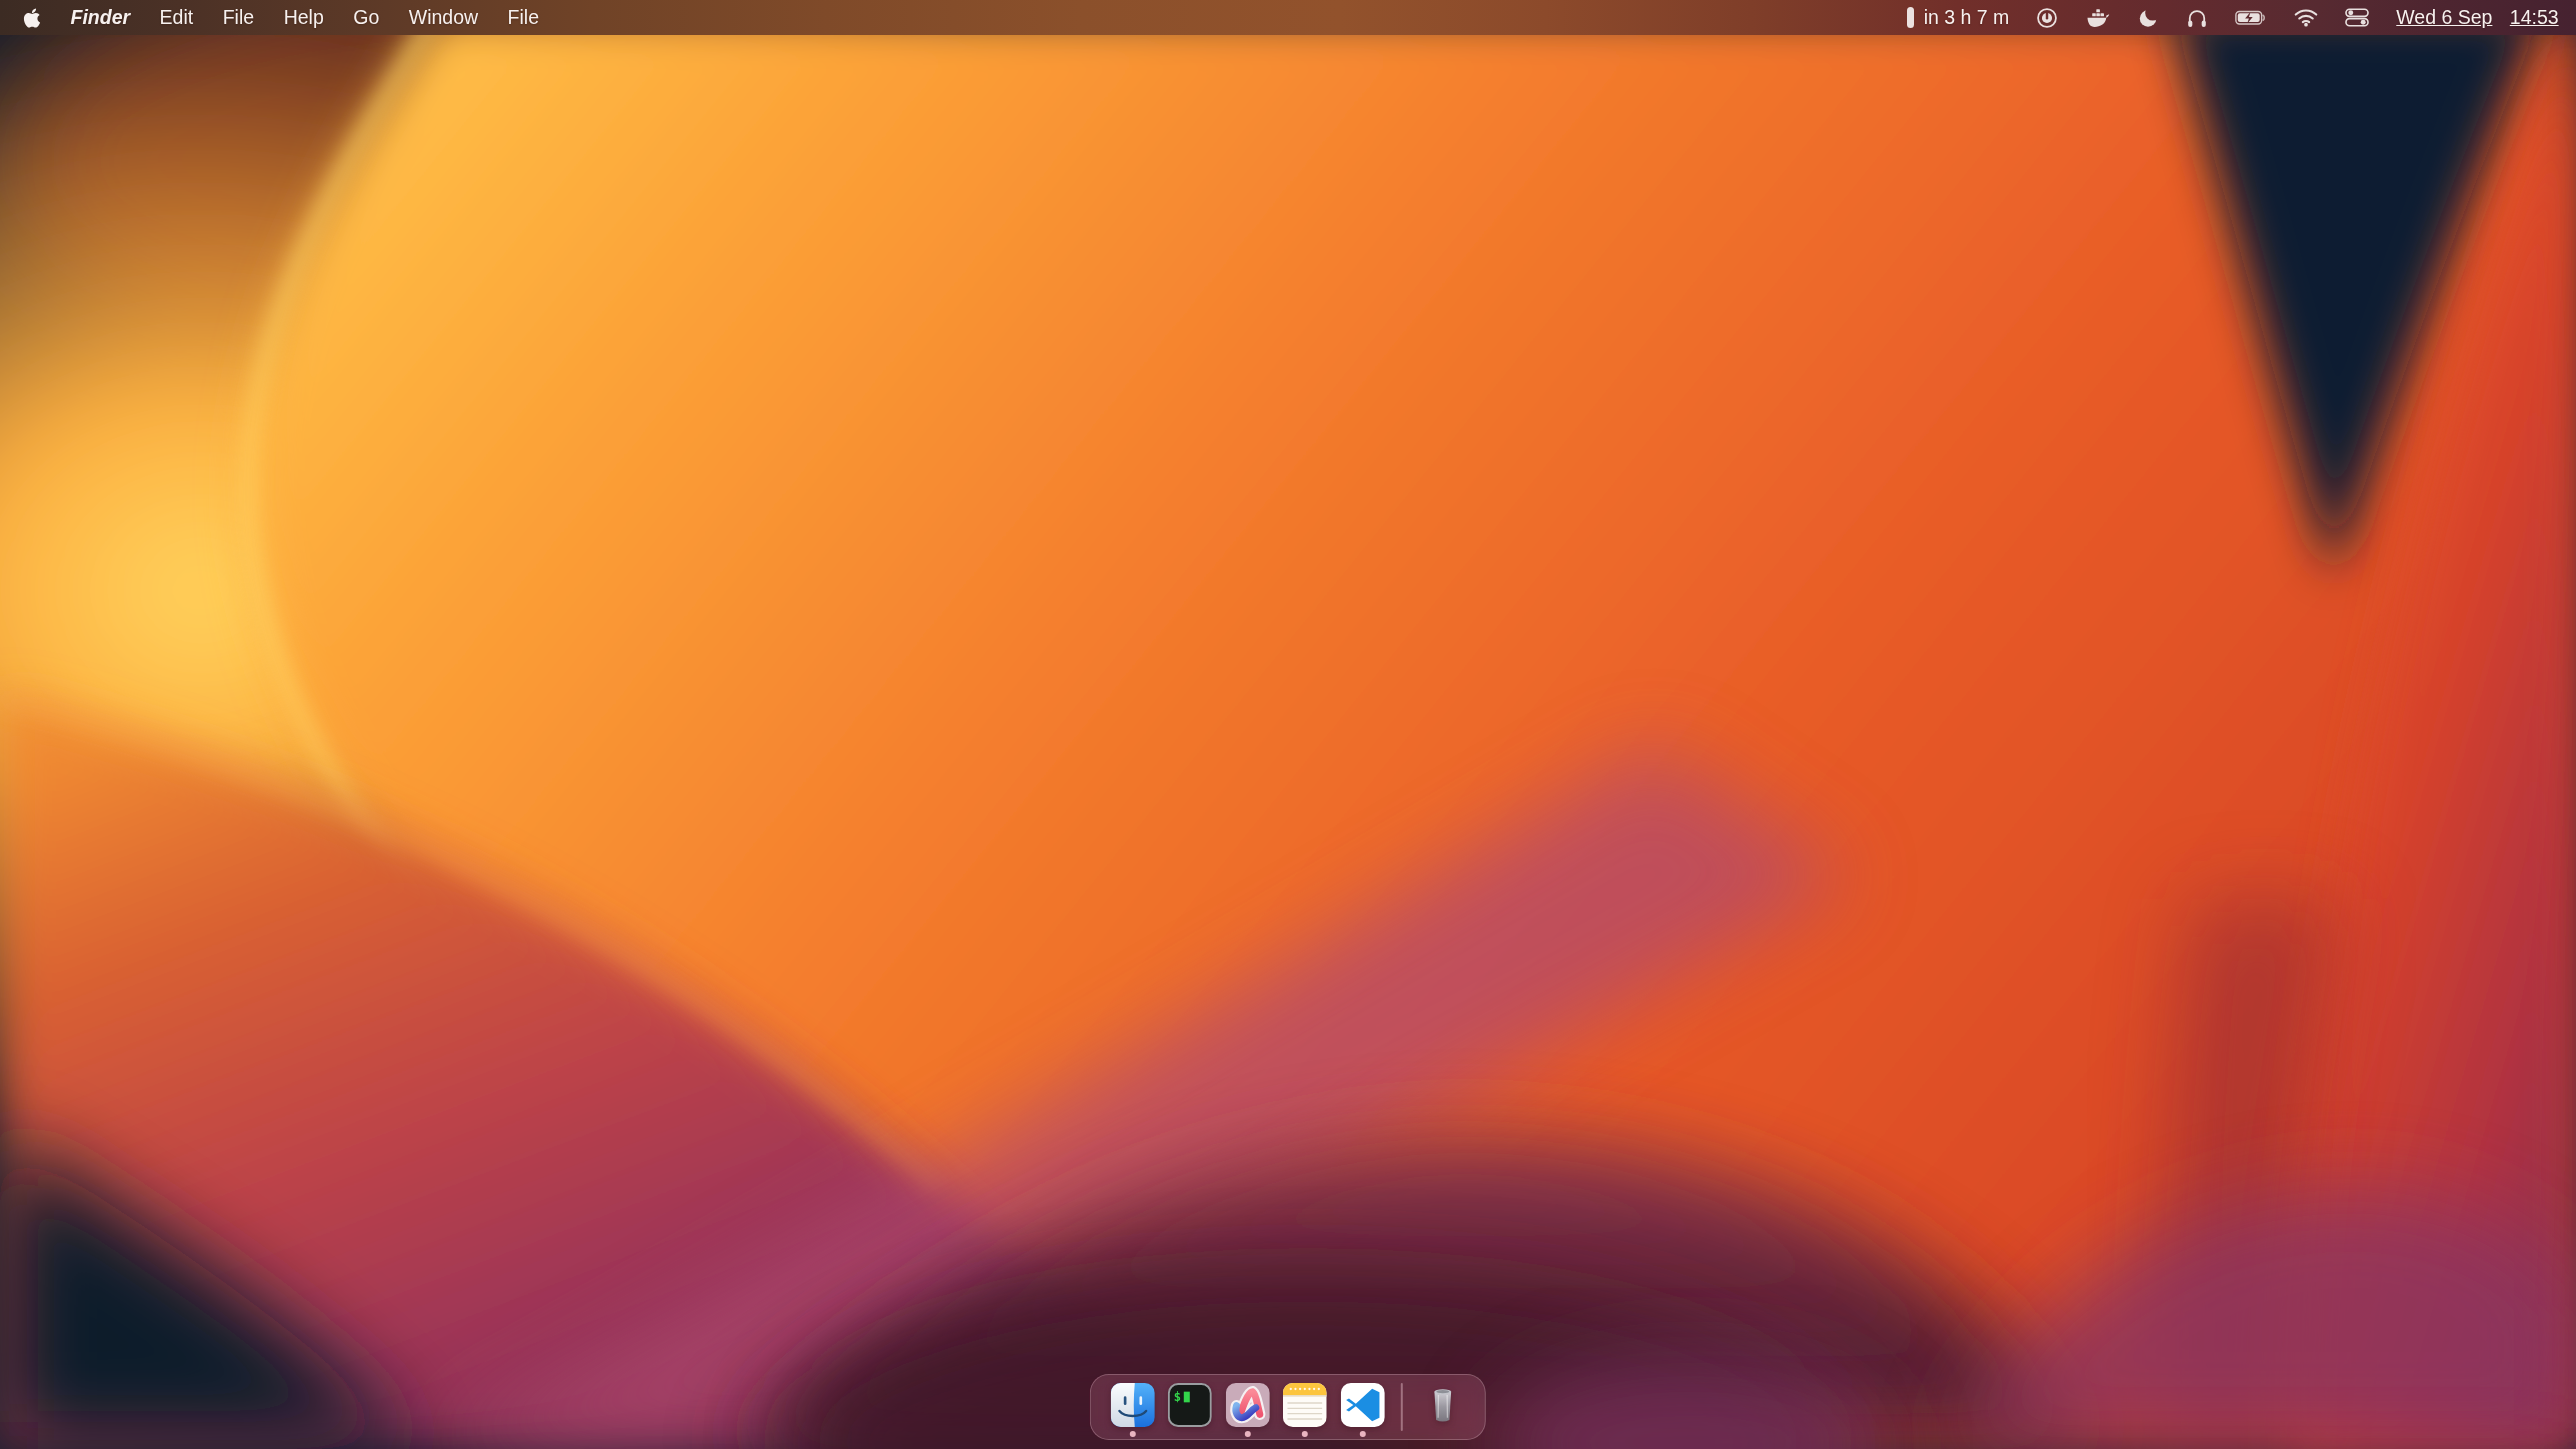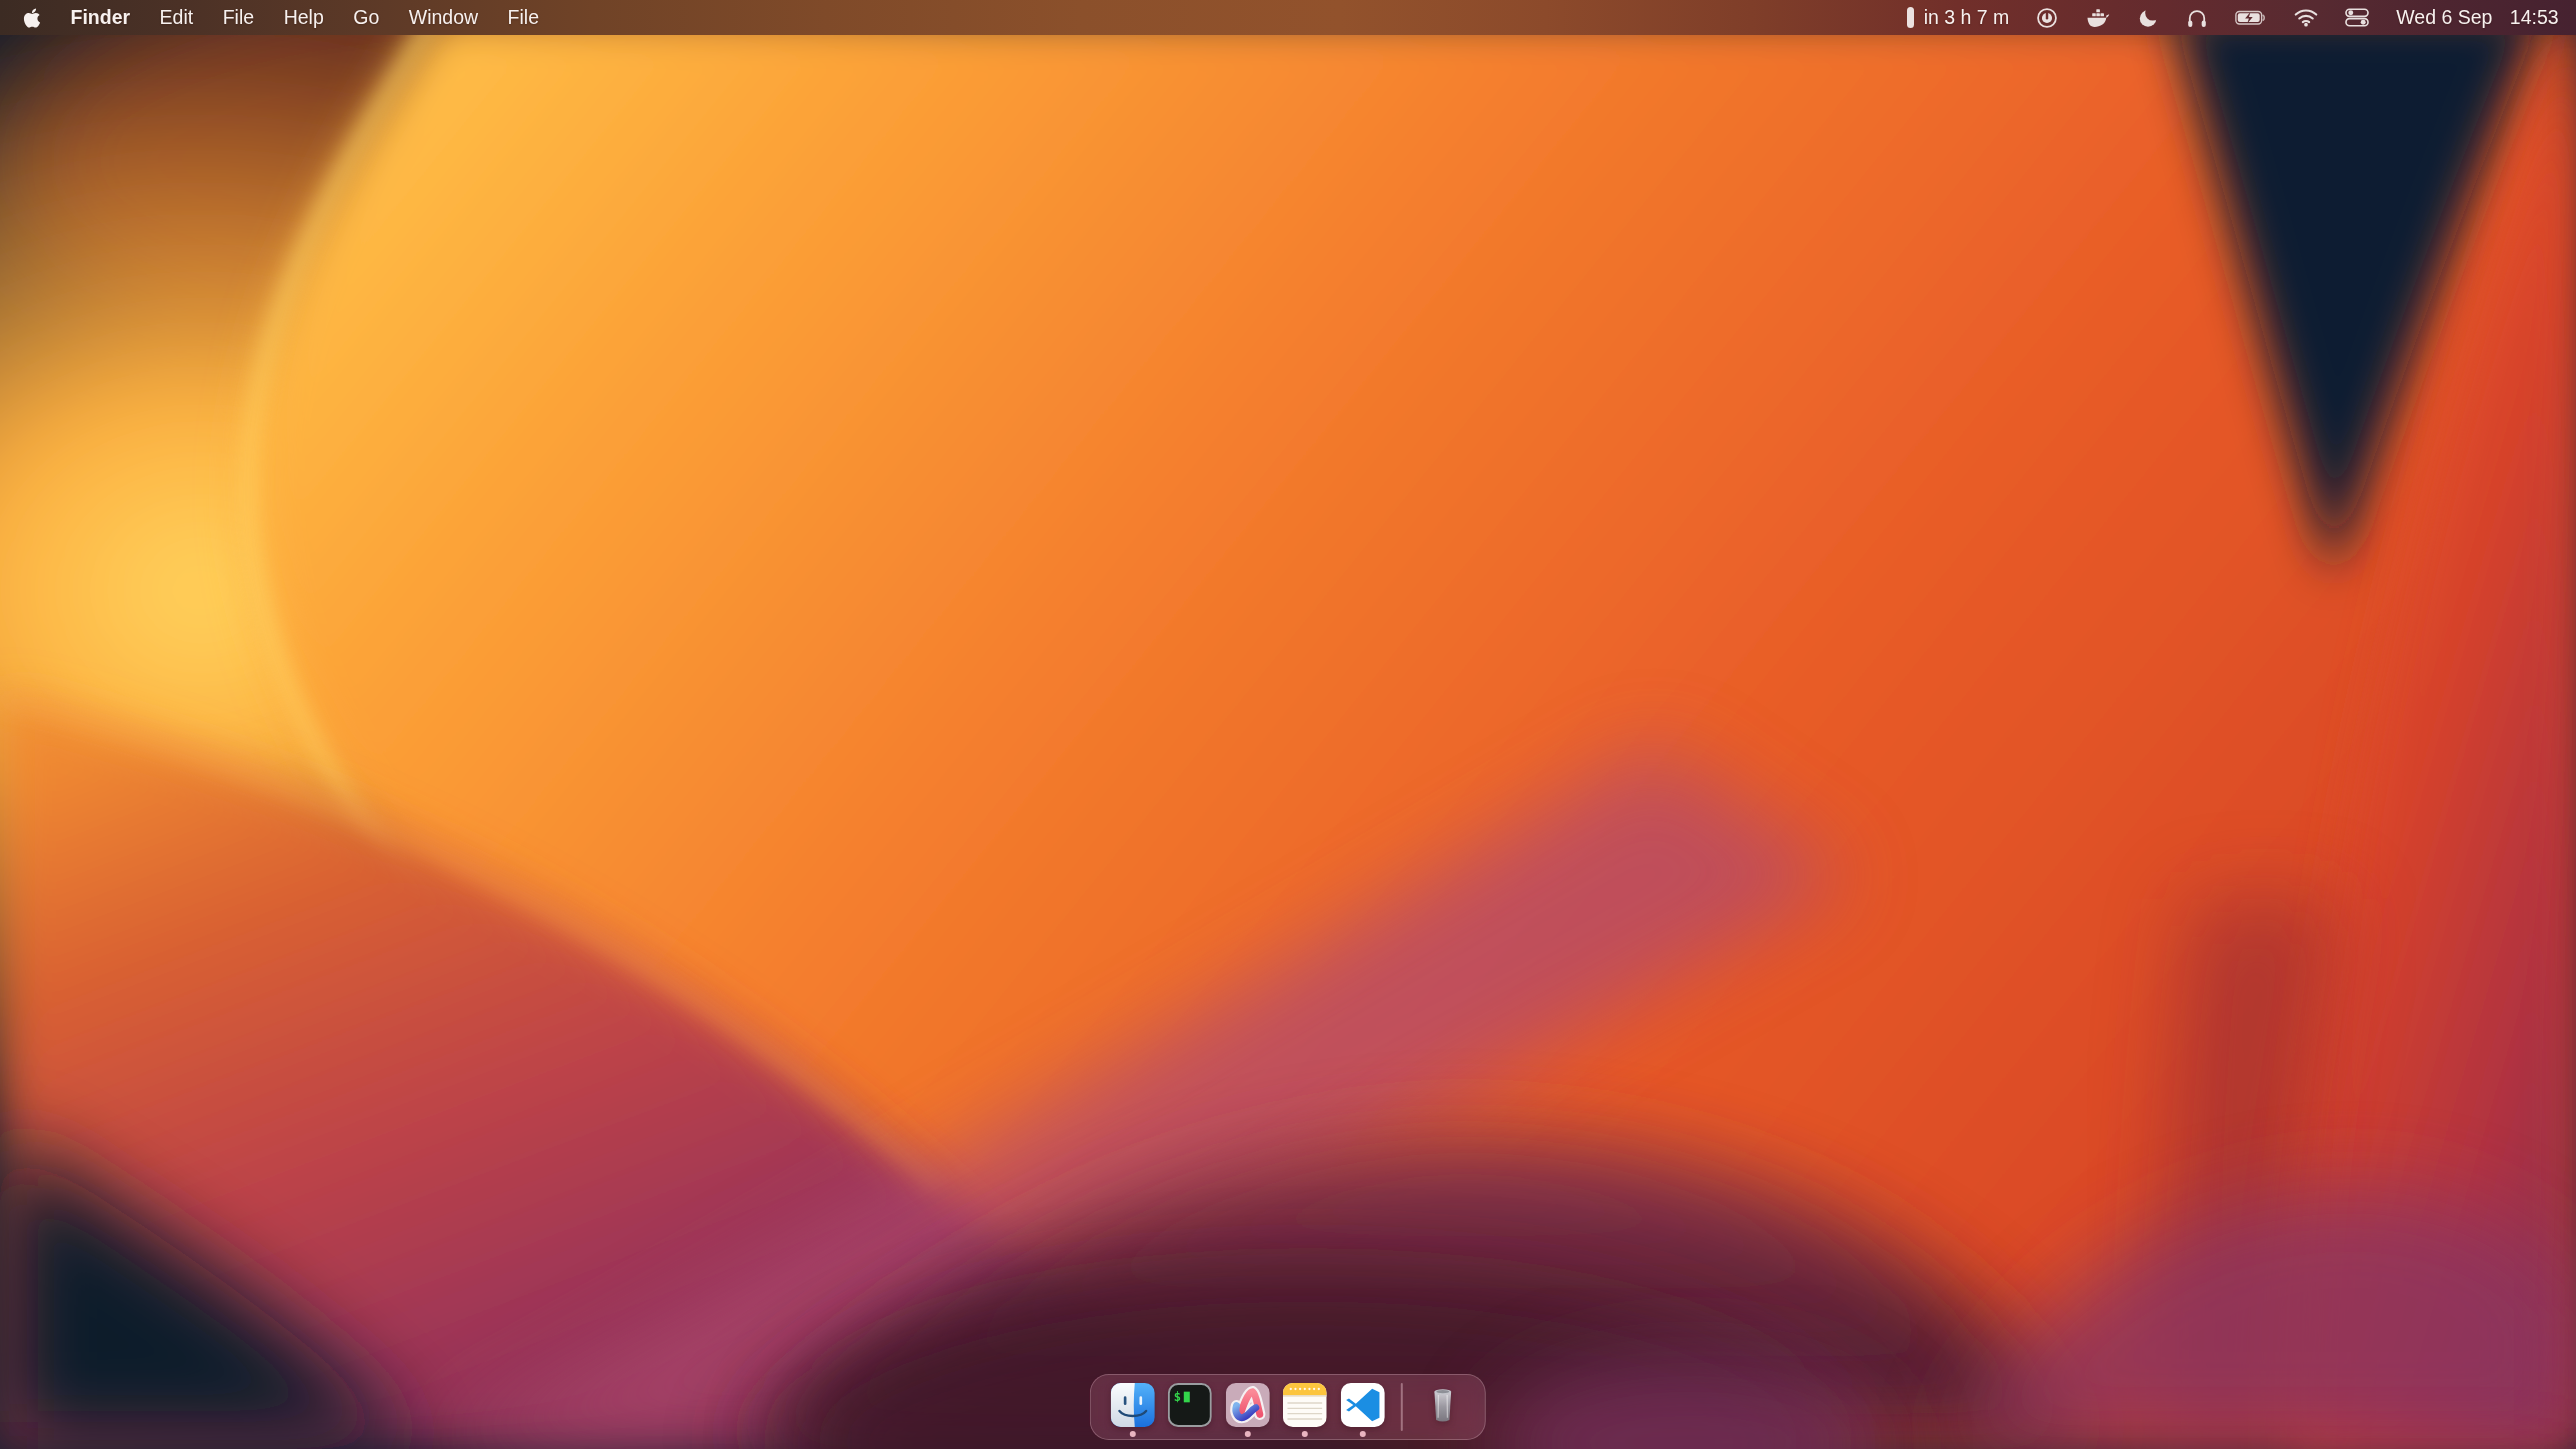--- a/index.html
+++ b/index.html
@@ -21,26 +21,26 @@
       #3c2b23 0%, #4b3126 7%, #5e3a27 15%, #704327 23%, #7f4a29 32%,
       #8b502b 42%, #92522c 52%, #8c4a2b 60%, #7f3e29 68%, #712f2a 76%,
       #642b2e 84%, #572a31 90%, #4d2530 95%, #462230 100%);
   }
   .mb-left { display:flex; align-items:center; gap:29.5px; }
   .mb-right { margin-left:auto; display:flex; align-items:center; gap:27px; }
   .mb-btn {
     background:none; border:0; color:inherit; font:inherit; text-shadow:inherit;
     display:flex; align-items:center; line-height:35px; white-space:nowrap;
   }
-  .app-name { font-weight:bold; }
+  .app-name { font-weight:bold;font-style:italic; }
   .apple-btn svg { display:block; }
   .status-btn svg { display:block; opacity:.94; }
   .timer-wrap { gap:9.4px; }
   .timer-bar { width:7.4px; height:21px; border-radius:4px; background:#f2ecea; opacity:.95; display:inline-block; }
-  .clock { gap:17.4px; }
+  .clock { gap:17.4px;text-decoration:underline; }
   .clock .t { }
 
   
   .dock {
     position:absolute; bottom:8.7px; left:50%; transform:translateX(-50%); z-index:10;
     height:66px; display:flex; align-items:flex-start; padding:8px 13.4px 0 13.4px;
     background:rgba(190,135,155,.22);
     border:1.3px solid rgba(255,222,230,.25);
     border-radius:19px;
     backdrop-filter:blur(9.4px) saturate(1.3);

